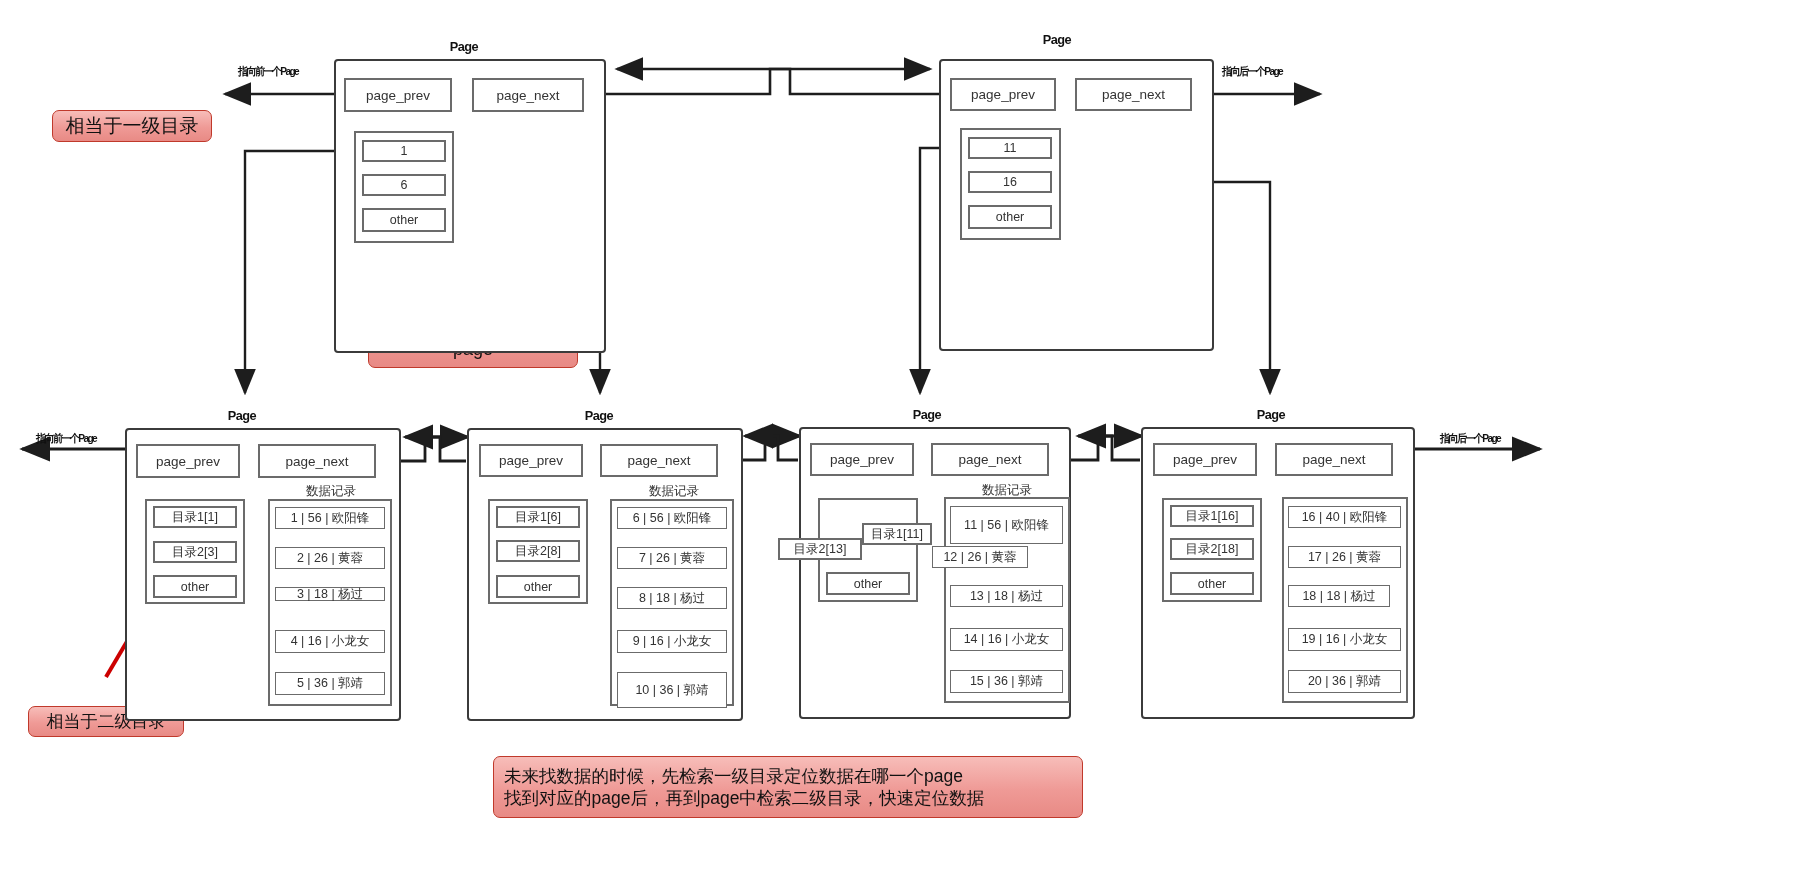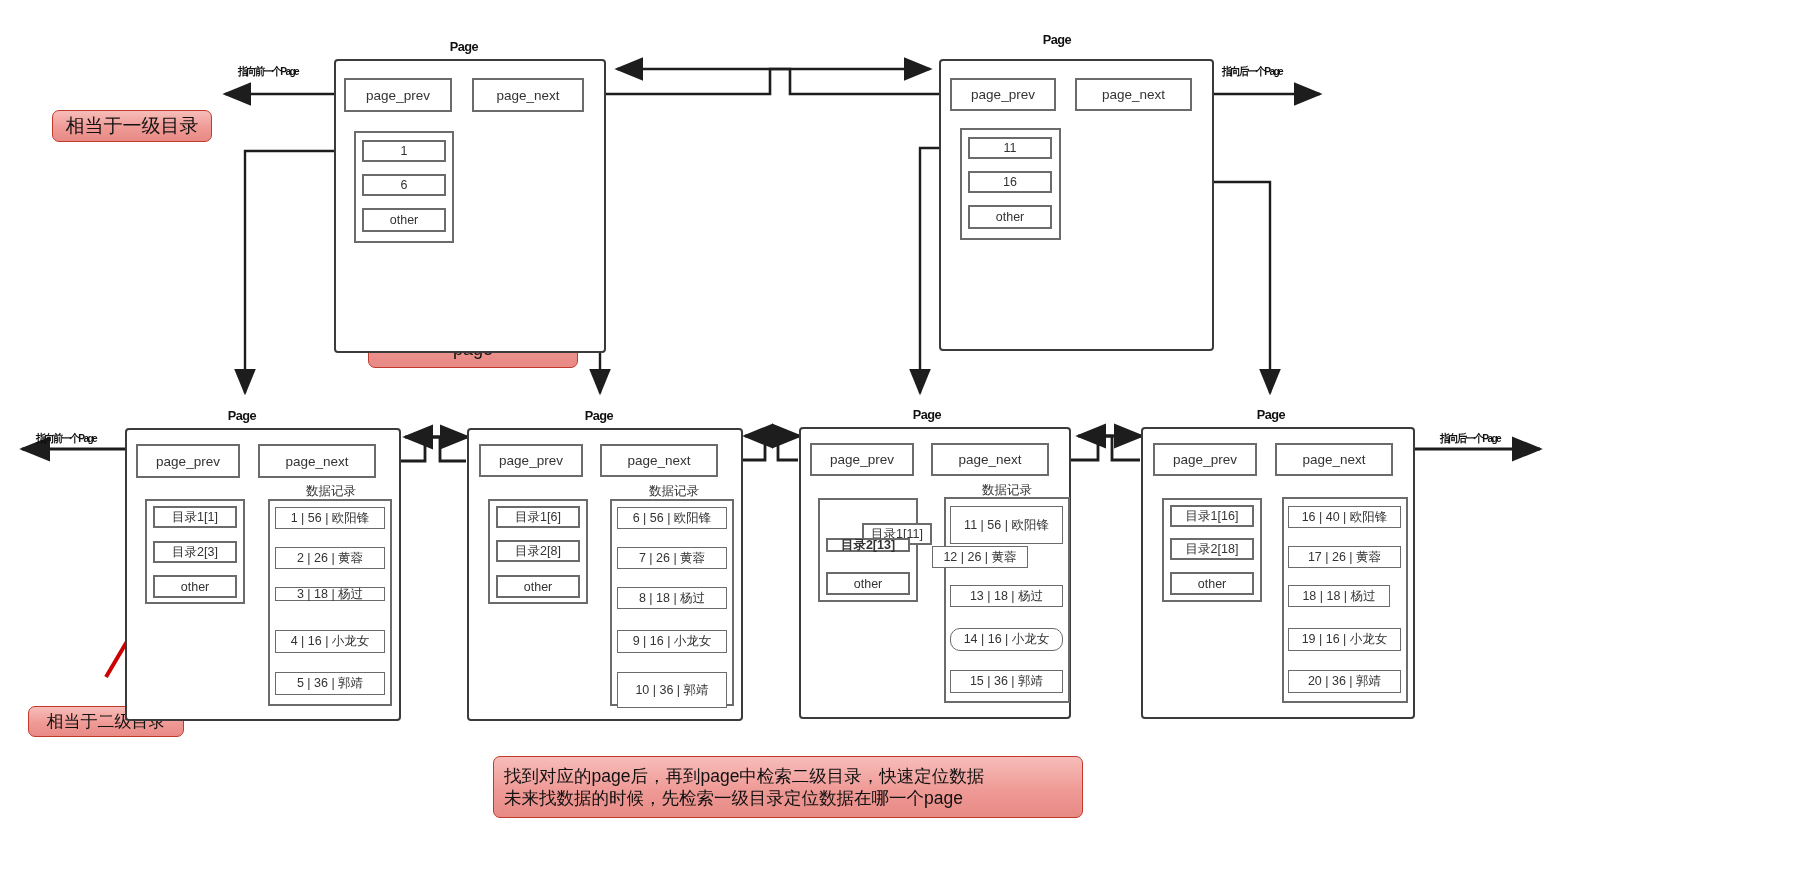--- a/index.html
+++ b/index.html
@@ -160,22 +160,22 @@
     <span>相当于二级目录</span>
   </div>
 
   <div class="callout c2" style="left:368px;top:252px;width:210px;height:84px;flex-direction:column;">
     <span>一个page16KB，</span>
     <span>可以管理底下上千个</span>
     <span>page</span>
   </div>
 
   <div class="callout c3" style="left:493px;top:724px;width:590px;height:62px;flex-direction:column;align-items:flex-start;padding-left:10px;">
+    <span>未来找数据的时候，先检索一级目录定位数据在哪一个page</span>
     <span>找到对应的page后，再到page中检索二级目录，快速定位数据</span>
-    <span>未来找数据的时候，先检索一级目录定位数据在哪一个page</span>
   </div>
 
   <div class="wire-label" style="left:238px;top:64px;">
     <span>指向前一个Page</span>
   </div>
   <div class="wire-label" style="left:1222px;top:64px;">
     <span>指向后一个Page</span>
   </div>
   <div class="wire-label" style="left:36px;top:431px;">
     <span>指向前一个Page</span>
@@ -318,37 +318,37 @@
   <div class="cell" style="left:931px;top:443px;width:118px;height:33px;">
     <span>page_next</span>
   </div>
   <div class="rec-label" style="left:948px;top:482px;width:118px;">
     <span>数据记录</span>
   </div>
   <div class="dir-group" style="left:818px;top:498px;width:100px;height:104px;"></div>
   <div class="cell small" style="left:862px;top:505px;width:70px;height:22px;margin-top:18px;">
     <span>目录1[11]</span>
   </div>
-  <div class="cell small" style="left:826px;top:538px;width:84px;height:14px;font-weight:bold;">
+  <div class="cell small" style="left:778px;top:538px;width:84px;height:22px;">
     <span>目录2[13]</span>
   </div>
   <div class="cell small" style="left:826px;top:572px;width:84px;height:23px;">
     <span>other</span>
   </div>
   <div class="rec-group" style="left:944px;top:497px;width:126px;height:206px;"></div>
   <div class="rec-cell" style="left:950px;top:506px;width:113px;height:38px;">
     <span>11 | 56 | 欧阳锋</span>
   </div>
   <div class="rec-cell" style="left:932px;top:546px;width:96px;height:22px;">
     <span>12 | 26 | 黄蓉</span>
   </div>
   <div class="rec-cell" style="left:950px;top:585px;width:113px;height:22px;">
     <span>13 | 18 | 杨过</span>
   </div>
-  <div class="rec-cell" style="left:950px;top:628px;width:113px;height:23px;border-radius:10px;">
+  <div class="rec-cell" style="left:950px;top:628px;width:113px;height:23px;">
     <span>14 | 16 | 小龙女</span>
   </div>
   <div class="rec-cell" style="left:950px;top:670px;width:113px;height:23px;">
     <span>15 | 36 | 郭靖</span>
   </div>
 
   <div class="page-title" style="left:1257px;top:408px;">
     <span>Page</span>
   </div>
   <div class="page-outer" style="left:1141px;top:427px;width:274px;height:292px;"></div>

